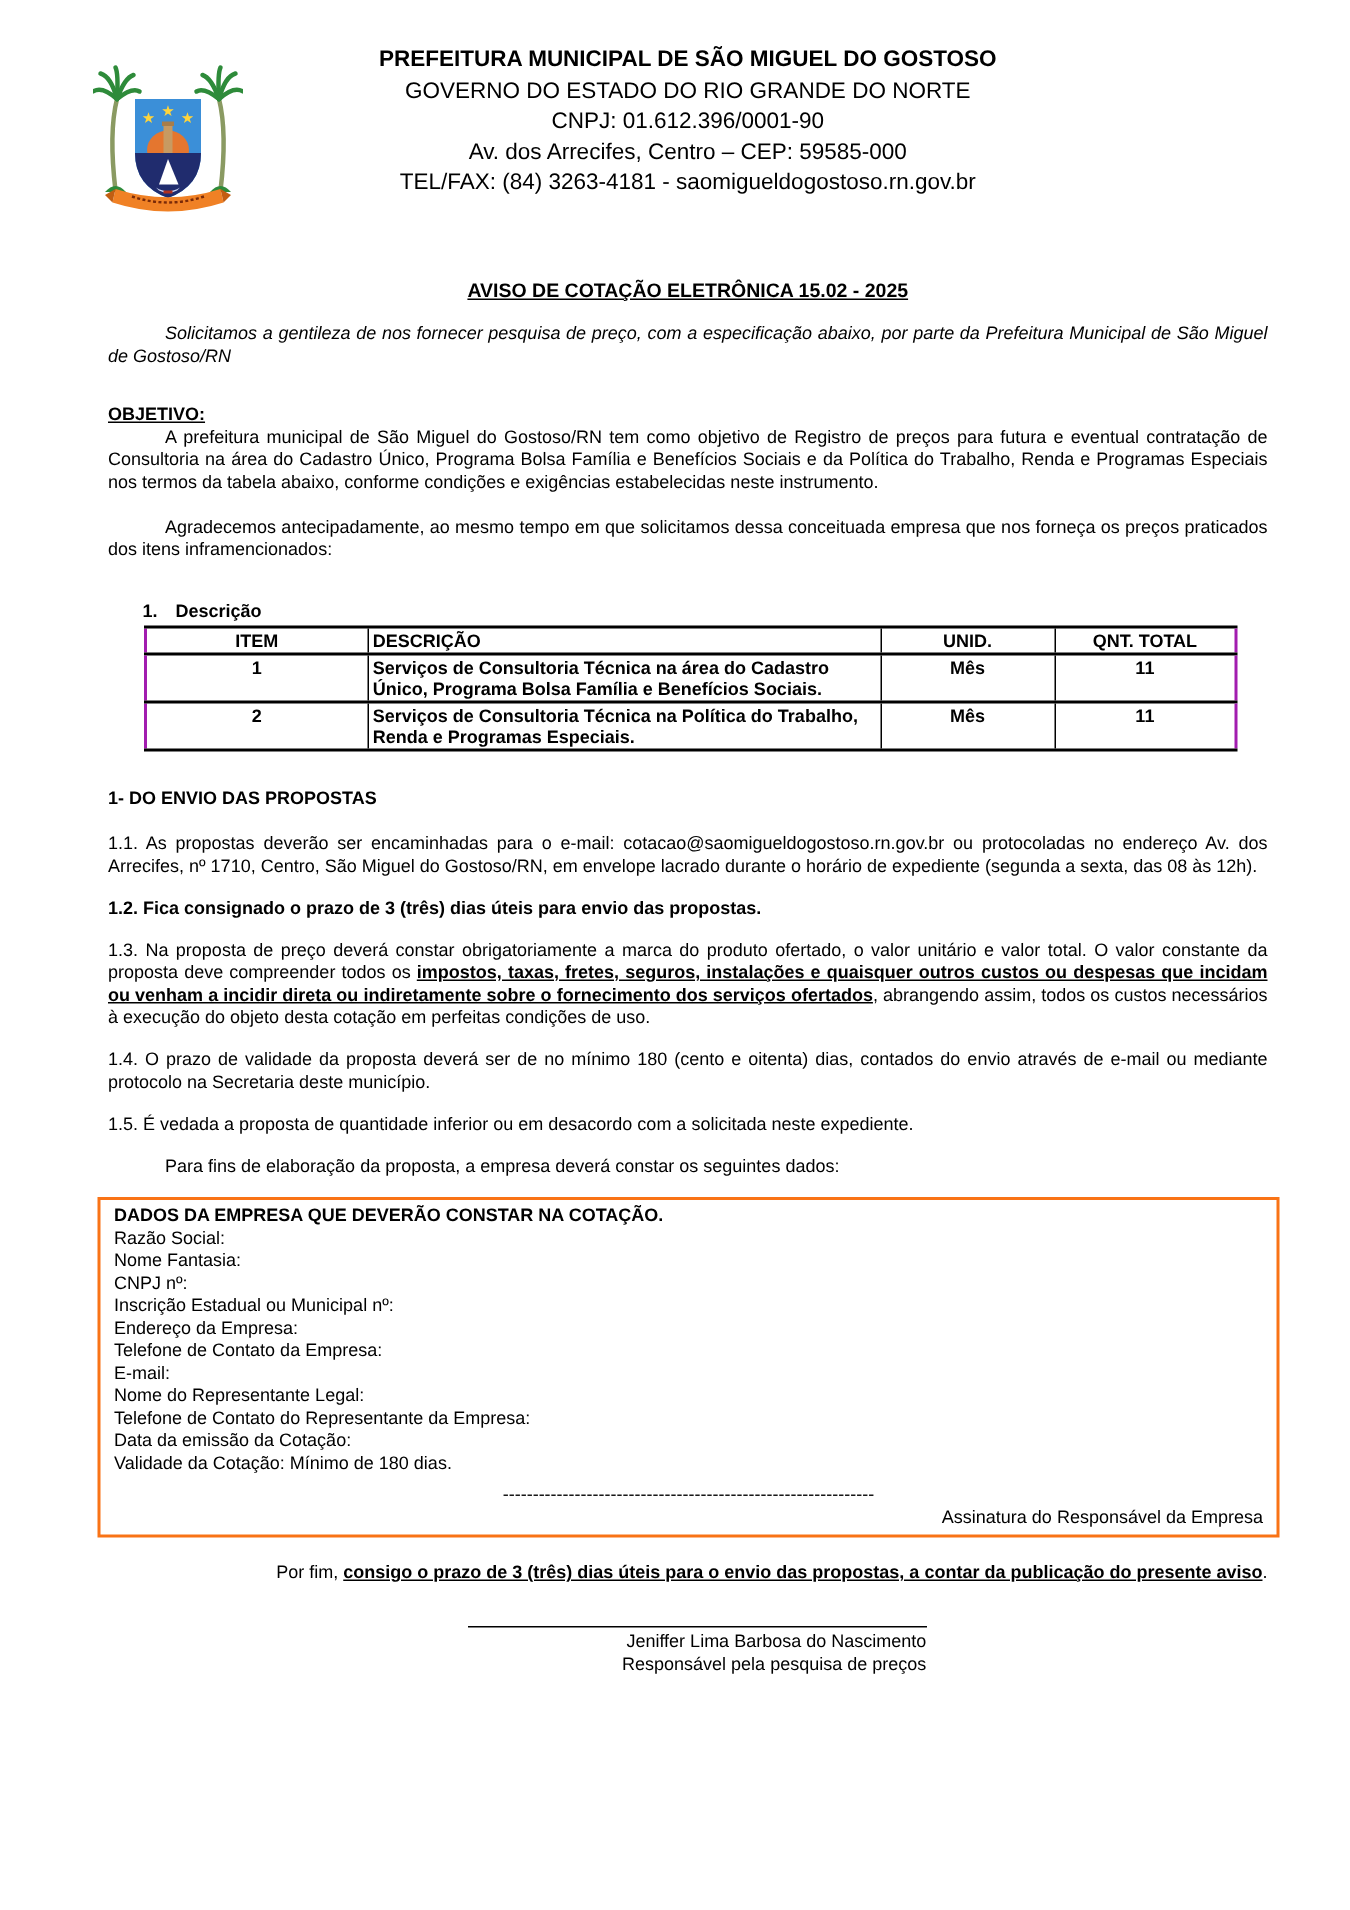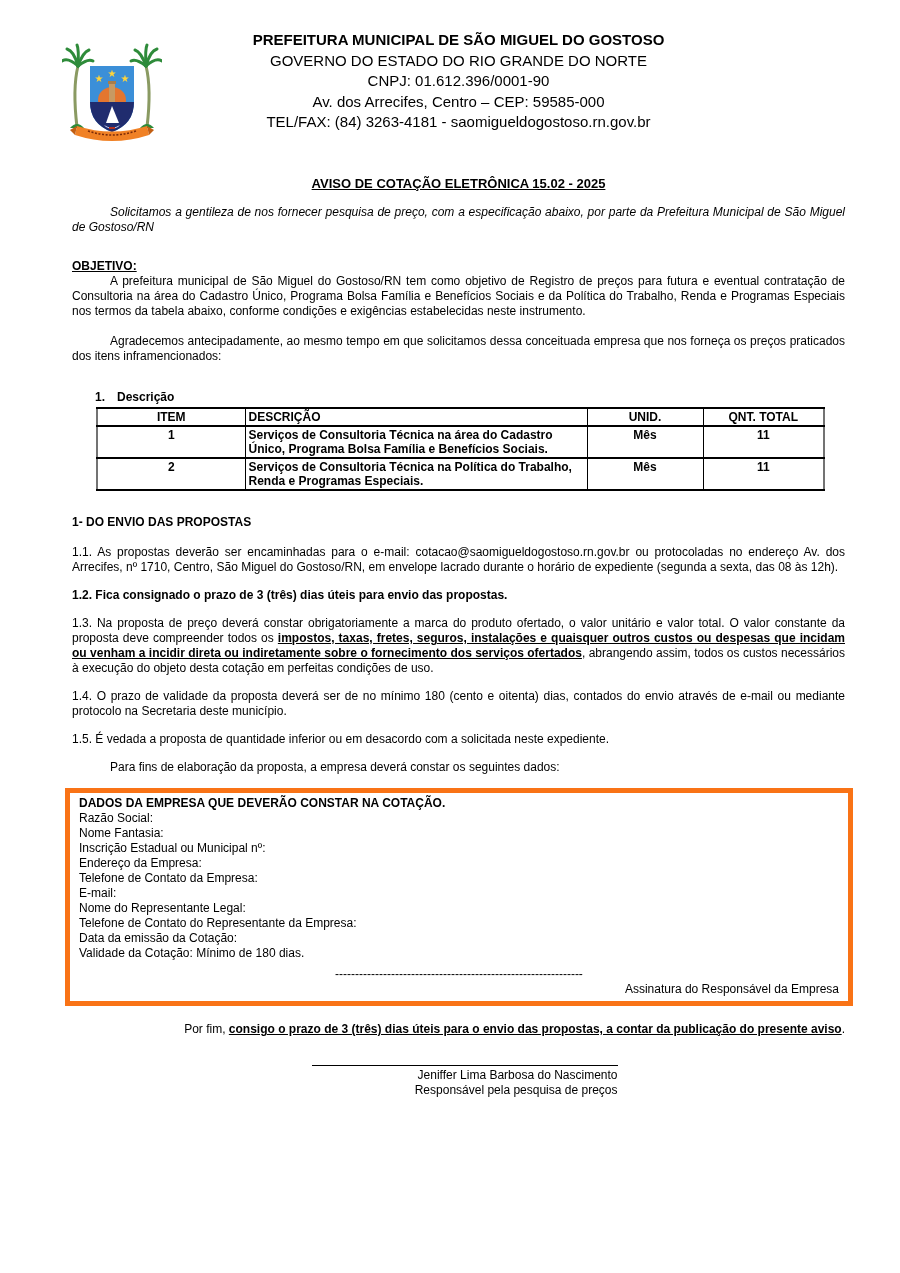--- a/index.html
+++ b/index.html
@@ -12,49 +12,49 @@
     font-family:"Liberation Sans",sans-serif;
     font-size:12px;line-height:15px;color:#000;
     overflow:hidden;
   }
   
   .doc-header{position:relative;text-align:center;min-height:118px;}
   .crest{position:absolute;left:-10px;top:0;width:100px;height:115px;}
   .hline{font-size:15px;line-height:20.5px;}
   .hline-bold{font-weight:bold;}
   
-  .doc-title{margin-top:28px;text-align:center;font-size:13px;font-weight:bold;text-decoration:underline;}
+  .doc-title{margin-top:38px;text-align:center;font-size:13px;font-weight:bold;text-decoration:underline;}
   
   p{margin:0;text-align:justify;}
   .indent{text-indent:38px;}
   .it{font-style:italic;}
   .mt14{margin-top:14px;}
   .mt13{margin-top:13px;}
   .mt15{margin-top:15px;}
   .mt24{margin-top:24px;}
   .section-head{font-weight:bold;}
   .u{text-decoration:underline;}
   .bu{font-weight:bold;text-decoration:underline;}
   .bold{font-weight:bold;}
   
   .tbl-caption{margin-top:26px;margin-left:23px;font-weight:bold;}
   .tbl-caption .num{display:inline-block;min-width:22px;}
-  table.items{border-collapse:collapse;margin-left:24px;margin-top:2px;width:727px;table-layout:fixed;border:2px solid #737373;}
+  table.items{border-collapse:collapse;margin-left:24px;margin-top:2px;width:727px;table-layout:fixed;border:2px solid #a21caf;}
   table.items th,table.items td{
     border-left:1px solid #000;border-right:1px solid #000;
     border-top:2px solid #000;border-bottom:2px solid #000;
     padding:1px 3px;font-size:12px;line-height:14px;vertical-align:top;font-weight:bold;
   }
   col.c-item{width:148px;}col.c-desc{width:342px;}col.c-unid{width:116px;}col.c-qnt{width:121px;}
   .ctr{text-align:center;}
   td.desc,th.desc{text-align:left;padding-left:12px;}
   tr.data-row td{height:27px;}
   
   .dados-box{
-    border:5px solid #f97316;
+    border:2px solid #f97316;
     margin:13px -8px 0 -7px;
     padding:3px 9px 4px 9px;
   }
   .dados-box .box-title{font-weight:bold;}
   .dados-box .field{text-align:left;}
   .sig-dashes{text-align:center;margin-top:6px;}
   .sig-label{text-align:right;}
   
   .closing{margin-top:16px;text-align:right;}
   
@@ -172,20 +172,21 @@
   <p class="bold mt13">1.2. Fica consignado o prazo de 3 (três) dias úteis para envio das propostas.</p>
   <p class="mt13"><span>1.3. Na proposta de preço deverá constar obrigatoriamente a marca do produto ofertado, o valor unitário e valor total. O valor constante da proposta deve compreender todos os </span><span class="bu">impostos, taxas, fretes, seguros, instalações e quaisquer outros custos ou despesas que incidam ou venham a incidir direta ou indiretamente sobre o fornecimento dos serviços ofertados</span><span>, abrangendo assim, todos os custos necessários à execução do objeto desta cotação em perfeitas condições de uso.</span></p>
   <p class="mt13">1.4. O prazo de validade da proposta deverá ser de no mínimo 180 (cento e oitenta) dias, contados do envio através de e-mail ou mediante protocolo na Secretaria deste município.</p>
   <p class="mt13">1.5. É vedada a proposta de quantidade inferior ou em desacordo com a solicitada neste expediente.</p>
   <p class="indent mt13">Para fins de elaboração da proposta, a empresa deverá constar os seguintes dados:</p>
 
   <div class="dados-box">
     <div class="box-title">DADOS DA EMPRESA QUE DEVERÃO CONSTAR NA COTAÇÃO.</div>
     <div class="field">Razão Social:</div>
     <div class="field">Nome Fantasia:</div>
+    <div class="field">CNPJ nº:</div>
     <div class="field">Inscrição Estadual ou Municipal nº:</div>
     <div class="field">Endereço da Empresa:</div>
     <div class="field">Telefone de Contato da Empresa:</div>
     <div class="field">E-mail:</div>
     <div class="field">Nome do Representante Legal:</div>
     <div class="field">Telefone de Contato do Representante da Empresa:</div>
     <div class="field">Data da emissão da Cotação:</div>
     <div class="field">Validade da Cotação: Mínimo de 180 dias.</div>
     <div class="sig-dashes">--------------------------------------------------------------</div>
     <div class="sig-label">Assinatura do Responsável da Empresa</div>

